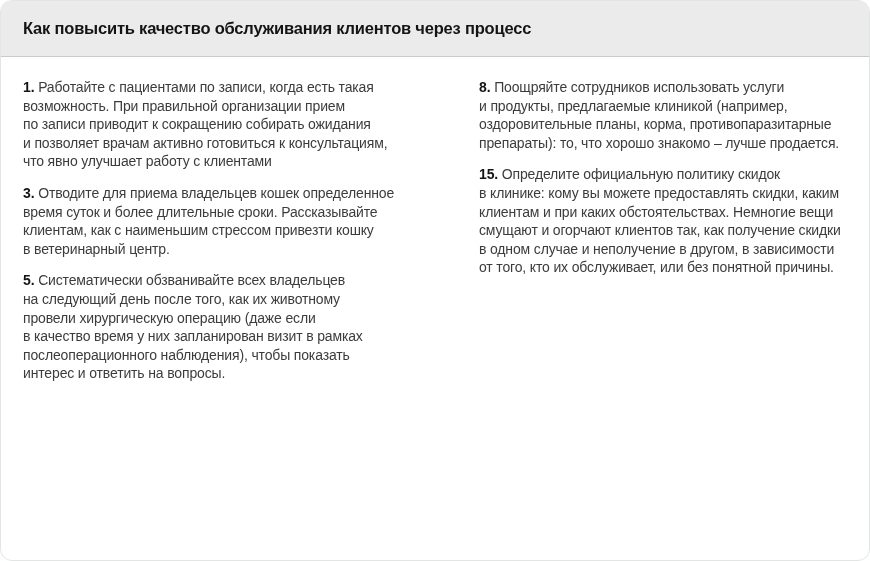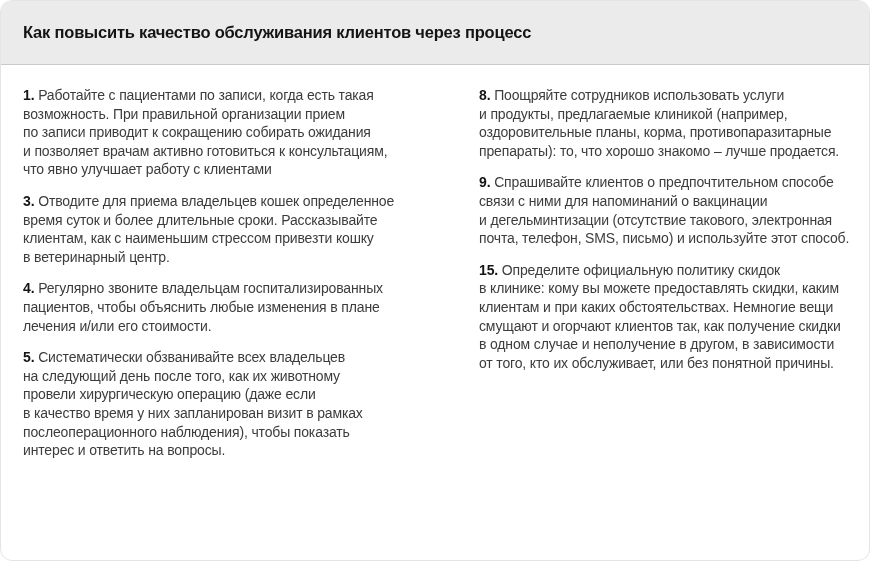--- a/index.html
+++ b/index.html
@@ -3,21 +3,21 @@
 <meta charset="utf-8">
 <style>
   html, body { margin:0; padding:0; background:#ffffff; }
   body { width:870px; height:561px; font-family:"Liberation Sans", sans-serif; }
   .card {
     width:870px; height:561px; box-sizing:border-box;
     border:1px solid var(--card-border,#e3e5e4);
     border-radius:12px; overflow:hidden; background:#ffffff;
   }
   .card-header {
-    height:64px; box-sizing:border-box;
+    height:56px; box-sizing:border-box;
     background:var(--header-bg,#eaebea);
     border-bottom:1px solid var(--divider,#c9cbca);
     display:flex; align-items:center; padding:0 22px;
   }
   .card-title {
     margin:0; font-size:16.5px; font-weight:bold;
     color:var(--title-color,#141414); letter-spacing:-0.2px;
   }
   .card-body {
     display:grid; grid-template-columns:456px 1fr;
@@ -42,39 +42,32 @@
     <div class="col">
       <p class="item"><b class="num">1.</b> <span>Работайте с пациентами по записи, когда есть такая
 возможность. При правильной организации прием
 по записи приводит к сокращению собирать ожидания
 и позволяет врачам активно готовиться к консультациям,
 что явно улучшает работу с клиентами</span></p>
       <p class="item"><b class="num">3.</b> <span>Отводите для приема владельцев кошек определенное
 время суток и более длительные сроки. Рассказывайте
 клиентам, как с наименьшим стрессом привезти кошку
 в ветеринарный центр.</span></p>
-      <p class="item"><b class="num">4.</b> <span>Регулярно звоните владельцам госпитализированных
-пациентов, чтобы объяснить любые изменения в плане
-лечения и/или его стоимости.</span></p>
       <p class="item"><b class="num">5.</b> <span>Систематически обзванивайте всех владельцев
 на следующий день после того, как их животному
 провели хирургическую операцию (даже если
 в качество время у них запланирован визит в рамках
 послеоперационного наблюдения), чтобы показать
 интерес и ответить на вопросы.</span></p>
     </div>
     <div class="col">
       <p class="item"><b class="num">8.</b> <span>Поощряйте сотрудников использовать услуги
 и продукты, предлагаемые клиникой (например,
 оздоровительные планы, корма, противопаразитарные
 препараты): то, что хорошо знакомо – лучше продается.</span></p>
-      <p class="item"><b class="num">9.</b> <span>Спрашивайте клиентов о предпочтительном способе
-связи с ними для напоминаний о вакцинации
-и дегельминтизации (отсутствие такового, электронная
-почта, телефон, SMS, письмо) и используйте этот способ.</span></p>
       <p class="item"><b class="num">15.</b> <span>Определите официальную политику скидок
 в клинике: кому вы можете предоставлять скидки, каким
 клиентам и при каких обстоятельствах. Немногие вещи
 смущают и огорчают клиентов так, как получение скидки
 в одном случае и неполучение в другом, в зависимости
 от того, кто их обслуживает, или без понятной причины.</span></p>
     </div>
   </div>
 </div>
 

